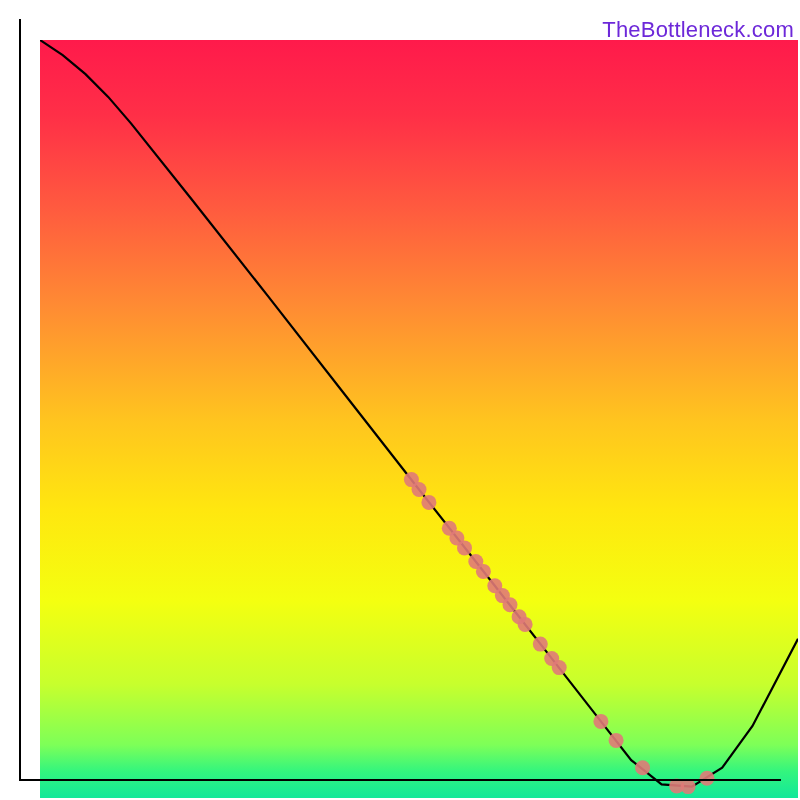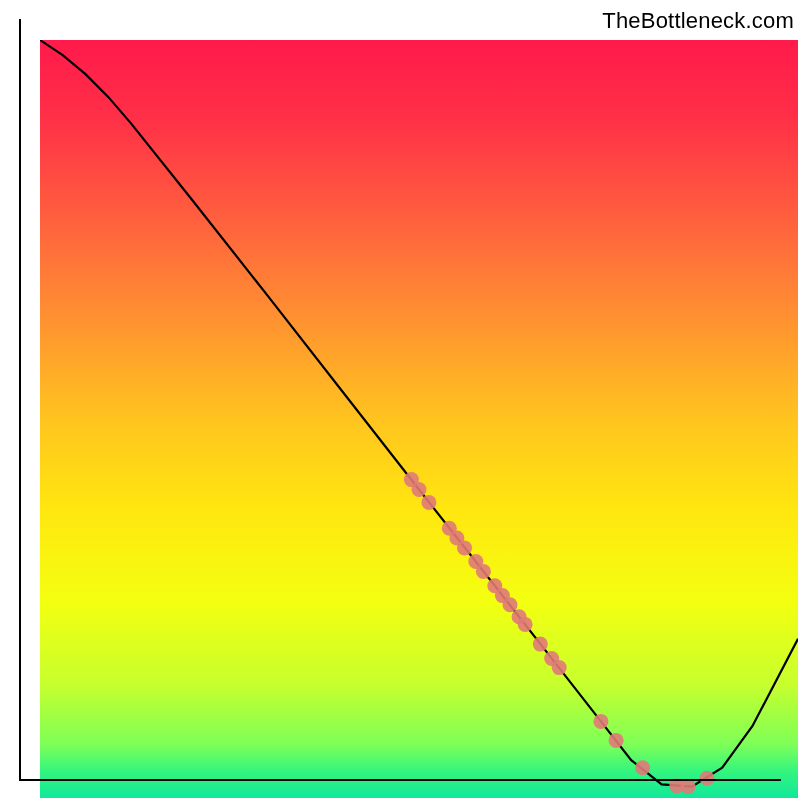--- a/index.html
+++ b/index.html
@@ -37,24 +37,24 @@
     height: 100%;
   }
   .axis-bottom {
     left: 0;
     bottom: 0;
     height: 2px;
     width: 100%;
   }
   .watermark {
     position: absolute;
-    top: 8px;
+    top: 17px;
     right: 6px;
     font-size: 22px;
-    color: #000000;
+    color: #6d28d9;
     font-weight: 500;
     letter-spacing: 0.2px;
   }
   svg {
     position: absolute;
     left: 0;
     top: 0;
   }
 </style>
 </head>

